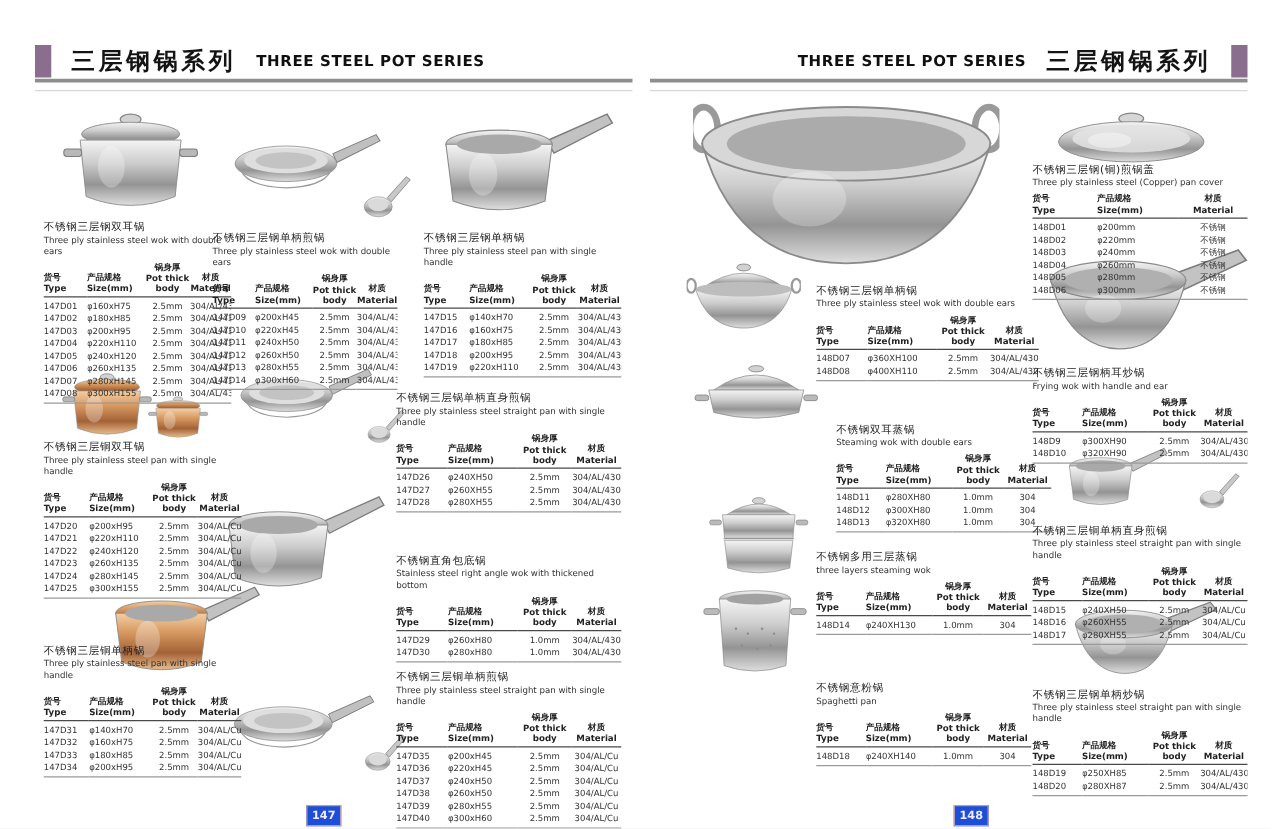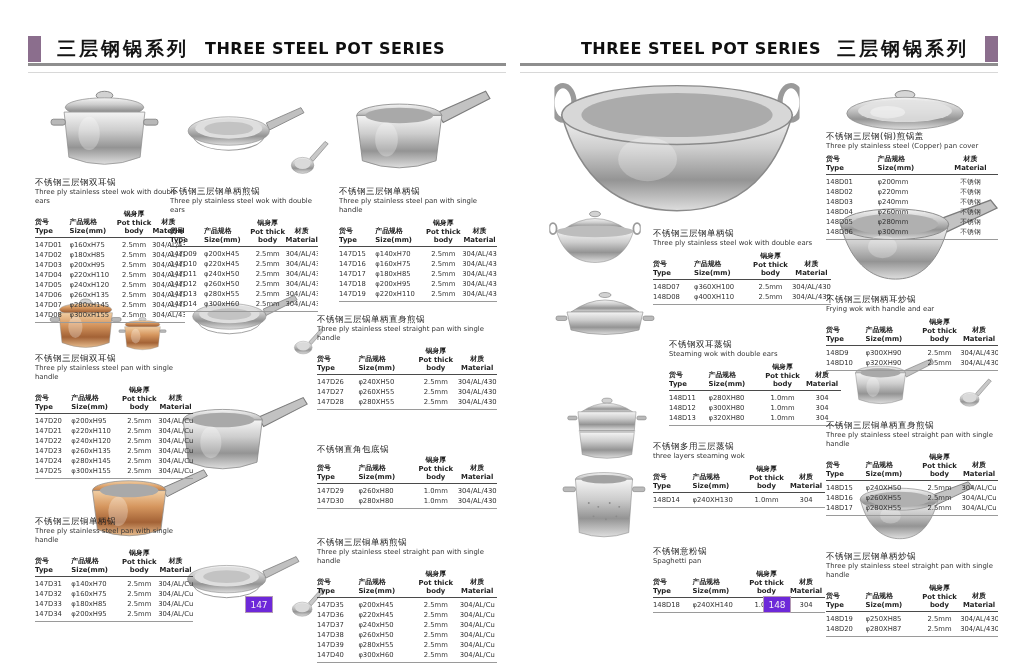--- a/index.html
+++ b/index.html
@@ -5,43 +5,43 @@
   html,body{margin:0;padding:0;background:#e9e9e9}
   .canvas{position:relative;width:1024px;height:663px;background:#ffffff;overflow:hidden;
           font-family:"DejaVu Sans","Liberation Sans",sans-serif;color:#1a1a1a}
   
   .hdr{position:absolute;top:34px;height:32px;display:flex;align-items:center;gap:16px;
        border-bottom:3px solid #8e8e8e;box-sizing:border-box}
   .hdr-left{left:28px;width:478px}
   .hdr-right{left:520px;width:478px;justify-content:flex-end}
   .sq{width:13px;height:26px;background:#8b6e8d;flex:0 0 auto}
   .hcn{font-size:19px;font-weight:bold;letter-spacing:3px;color:#141414}
-  .hen{font-size:16px;font-weight:bold;letter-spacing:.5px;color:#0f0f0f}
+  .hen{font-size:12px;font-weight:bold;letter-spacing:.5px;color:#0f0f0f}
   .subline{position:absolute;top:72px;height:1px;background:#d8d8d8}
   .subline-l{left:28px;width:478px}
   .subline-r{left:520px;width:478px}
   
   .sec{position:absolute}
   .t-cn{font-size:8.5px;font-weight:normal;letter-spacing:.5px;color:#222;line-height:1.25}
   .t-en{font-size:6.9px;color:#333;margin-bottom:3px;line-height:1.3}
   table.spec{width:100%;border-collapse:collapse;table-layout:fixed}
   .spec th{font-weight:bold;vertical-align:bottom;padding:0 0 2px;border-bottom:1px solid #4a4a4a}
   .spec .h-cn{font-size:6.9px;font-weight:bold;color:#222}
   .spec .h-en{font-size:6.9px;font-weight:bold;color:#222}
   .spec td{font-size:6.8px;color:#333;padding:.8px 0;line-height:1.25;overflow:hidden;white-space:nowrap}
   .spec tbody tr:first-child td{padding-top:3px}
   .spec tbody tr:last-child td{border-bottom:1px solid #9a9a9a;padding-bottom:2.5px}
   .a0{text-align:left}.a1{text-align:left}.a2{text-align:center}.a3{text-align:center}
   .cols4 .a0{width:23%}.cols4 .a1{width:31%}.cols4 .a2{width:24%}.cols4 .a3{width:22%}
   .cols3 .a0{width:30%}.cols3 .a1{width:38%}.cols3 .a2{width:32%}
   
   .art{position:absolute}
   
-  .badge{position:absolute;top:596px;width:26px;height:15px;background:#6d28d9;border:1px solid #b49ab4;
-         color:#f3ecf3;font-size:9px;font-weight:normal;display:flex;align-items:center;justify-content:center}
+  .badge{position:absolute;top:644px;width:26px;height:15px;background:#1d4ed8;border:1px solid #b49ab4;
+         color:#f3ecf3;font-size:9px;font-weight:bold;display:flex;align-items:center;justify-content:center}
 </style>
 </head>
 <body>
 
 <div class="canvas">
 
   <svg width="0" height="0" style="position:absolute" aria-hidden="true">
     <defs>
       <linearGradient id="gSilver" x1="0" y1="0" x2="0" y2="1">
         <stop offset="0" stop-color="#f4f4f4"></stop>
@@ -519,20 +519,21 @@
             <td class="a0">147D28</td>
             <td class="a1">φ280XH55</td>
             <td class="a2">2.5mm</td>
             <td class="a3">304/AL/430</td>
           </tr>
         </tbody>
       </table>
     </div>
   <div class="sec" style="left:317px;top:444px;width:180px">
       <div class="t-cn">不锈钢直角包底锅</div>
+      <div class="t-en">Stainless steel right angle wok with thickened bottom</div>
       <table class="spec cols4">
         <thead>
           <tr>
             <th class="a0">
               <div class="h-cn">货号</div>
               <div class="h-en">Type</div>
             </th>
             <th class="a1">
               <div class="h-cn">产品规格</div>
               <div class="h-en">Size(mm)</div>

